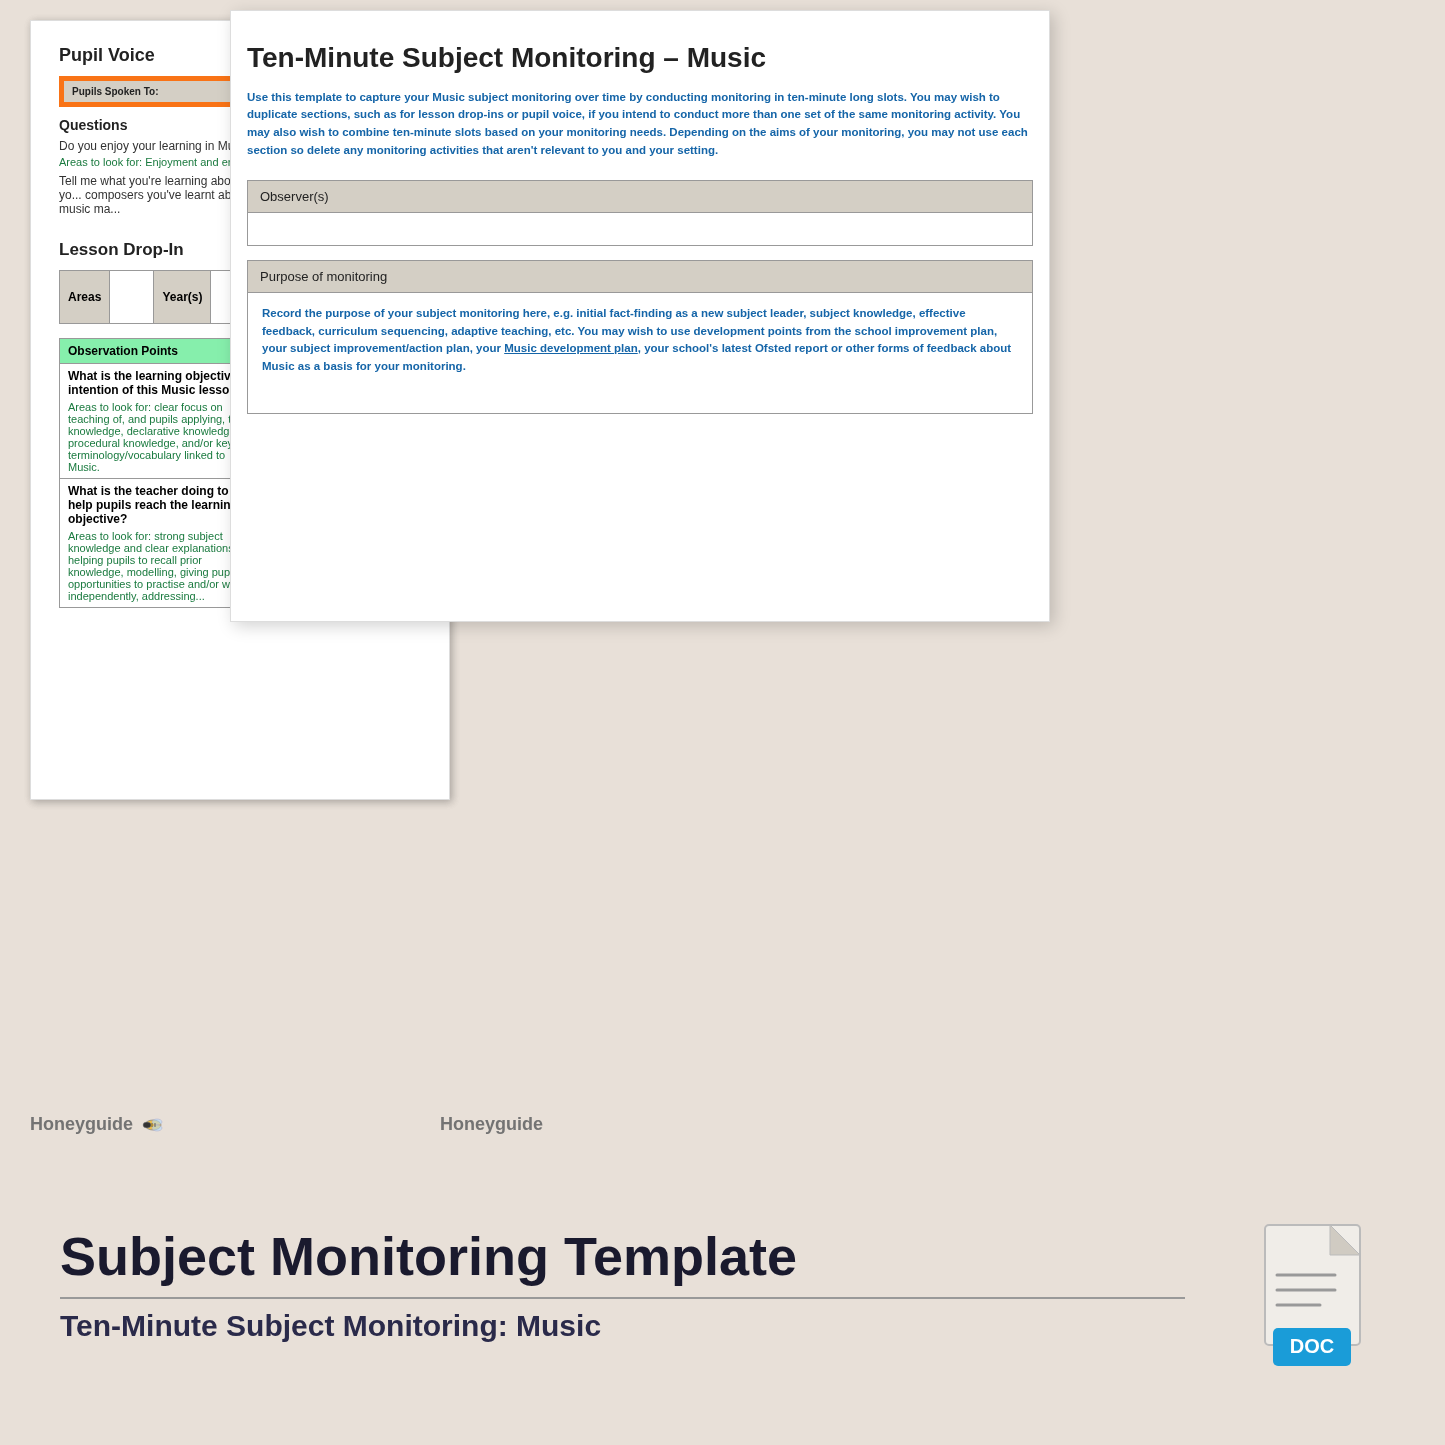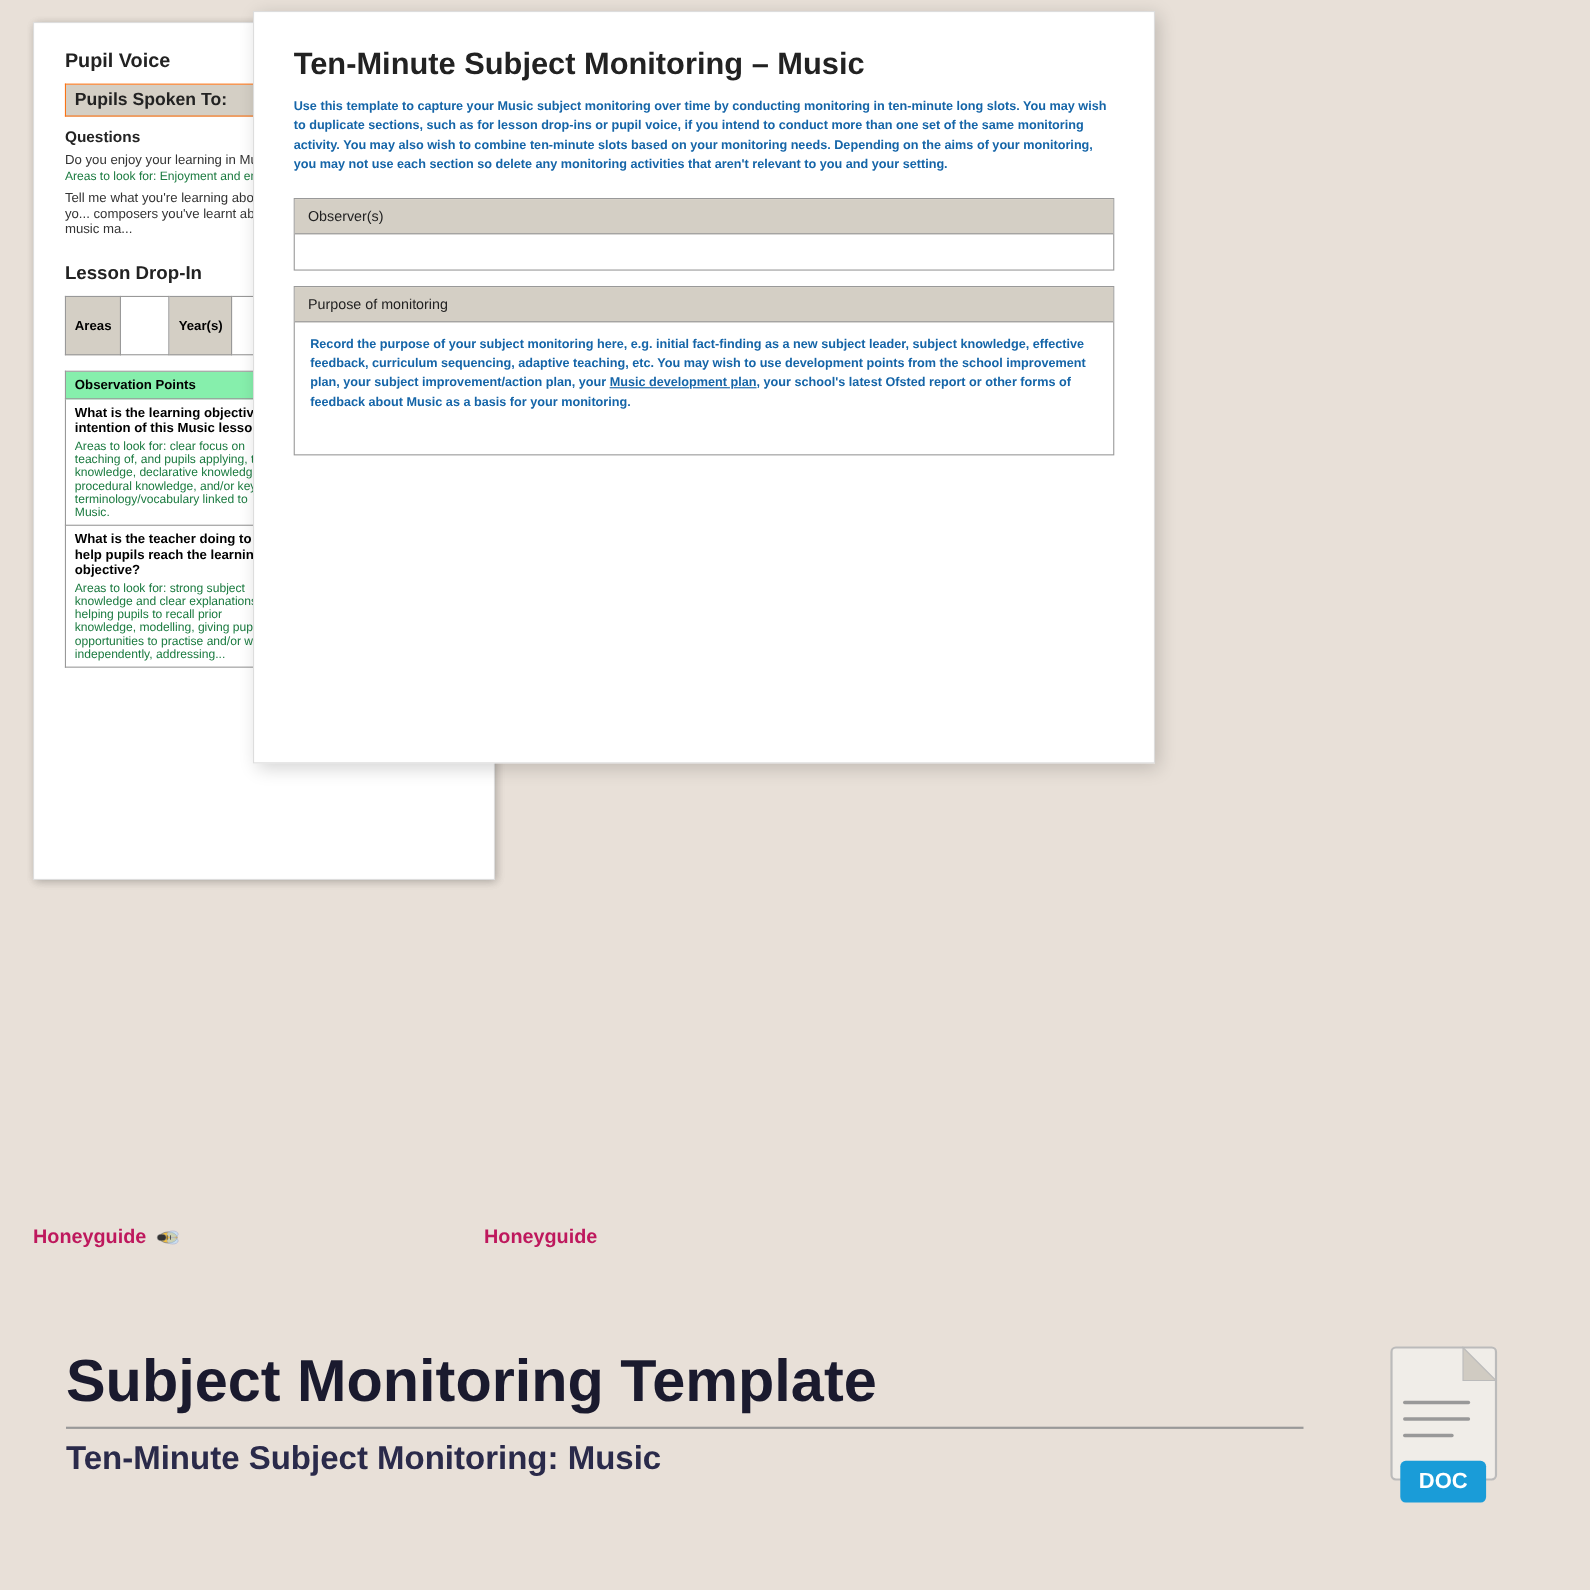--- a/index.html
+++ b/index.html
@@ -27,47 +27,47 @@
       overflow: hidden;
       z-index: 1;
     }
 
     
     .doc-front {
       position: absolute;
       left: 230px;
       top: 10px;
       width: 820px;
-      height: 684px;
+      height: 612px;
       background: #fff;
       border: 1px solid #ddd;
       box-shadow: 4px 4px 16px rgba(0,0,0,0.18);
-      padding: 30px 36px;
+      padding: 30px 16px;
       font-size: 12.5px;
       overflow: hidden;
       z-index: 2;
     }
 
     
     .back-section-title {
       font-size: 18px;
       font-weight: bold;
       color: #222;
       margin-bottom: 10px;
     }
 
     .back-table {
       width: 100%;
       border-collapse: collapse;
       margin-bottom: 14px;
     }
     .back-table td, .back-table th {
-      border: 1px solid #f97316;
+      border: 5px solid #f97316;
       padding: 5px 8px;
-      font-size: 16px;
+      font-size: 10px;
     }
     .back-table .label-cell {
       background: #d4cfc5;
       font-weight: bold;
       color: #222;
     }
 
     .back-q-title {
       font-size: 14px;
       font-weight: bold;
@@ -138,21 +138,21 @@
       font-size: 11.5px;
       color: #1565a8;
       font-weight: bold;
       line-height: 1.55;
       min-height: 120px;
     }
 
     .logo-text {
       font-size: 18px;
       font-weight: bold;
-      color: #be185d;
+      color: #737373;
     }
 
     .logo-bee {
       width: 28px;
       height: 20px;
       display: inline-block;
     }
 
     
     .bottom-banner {

